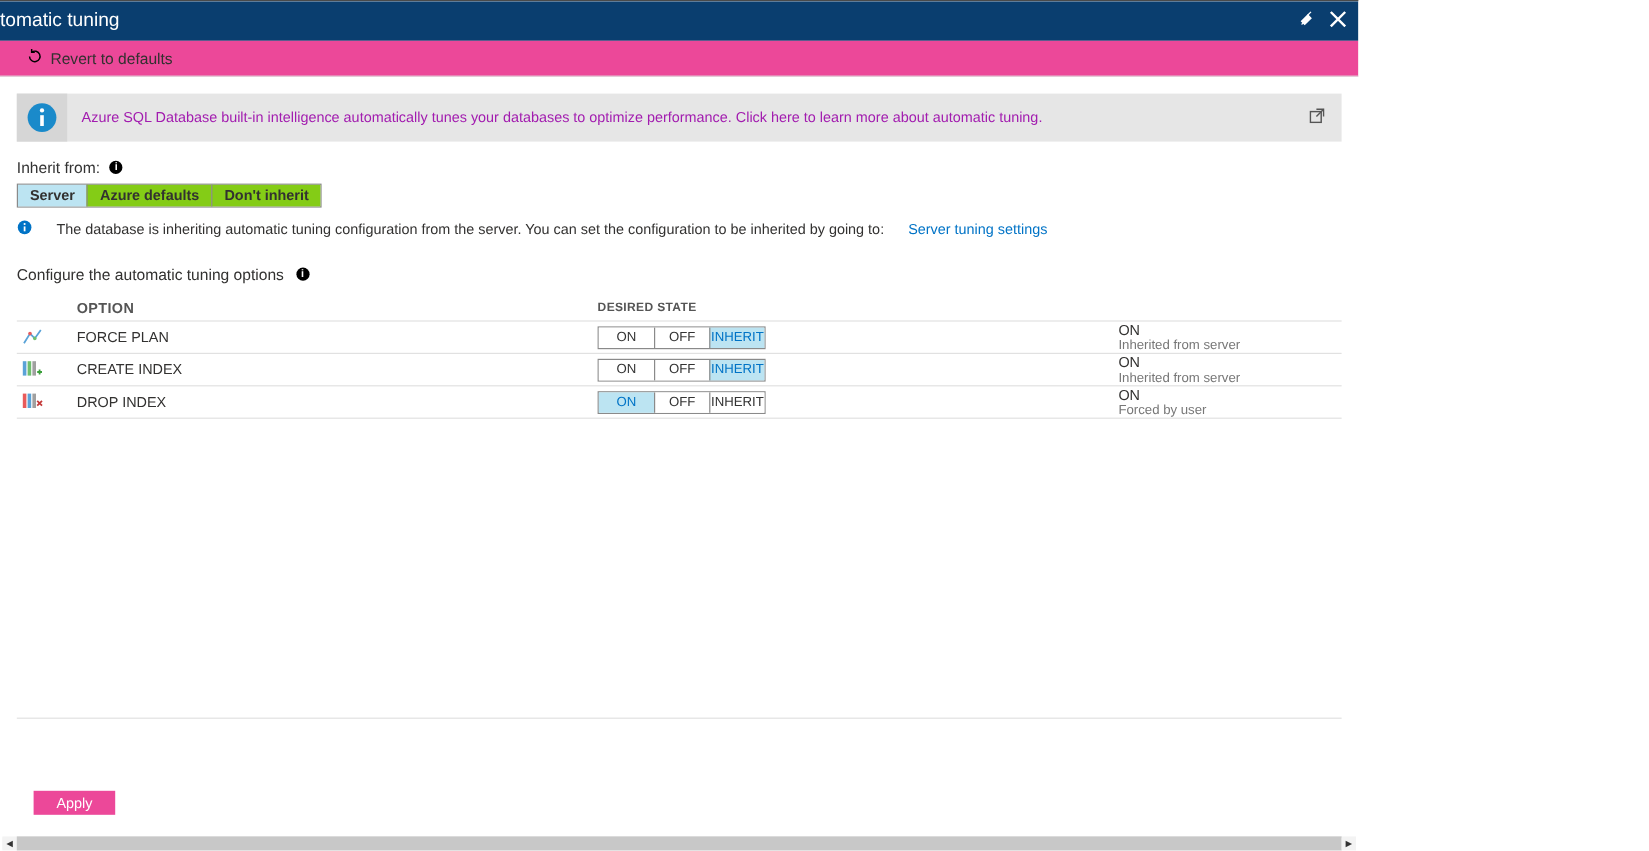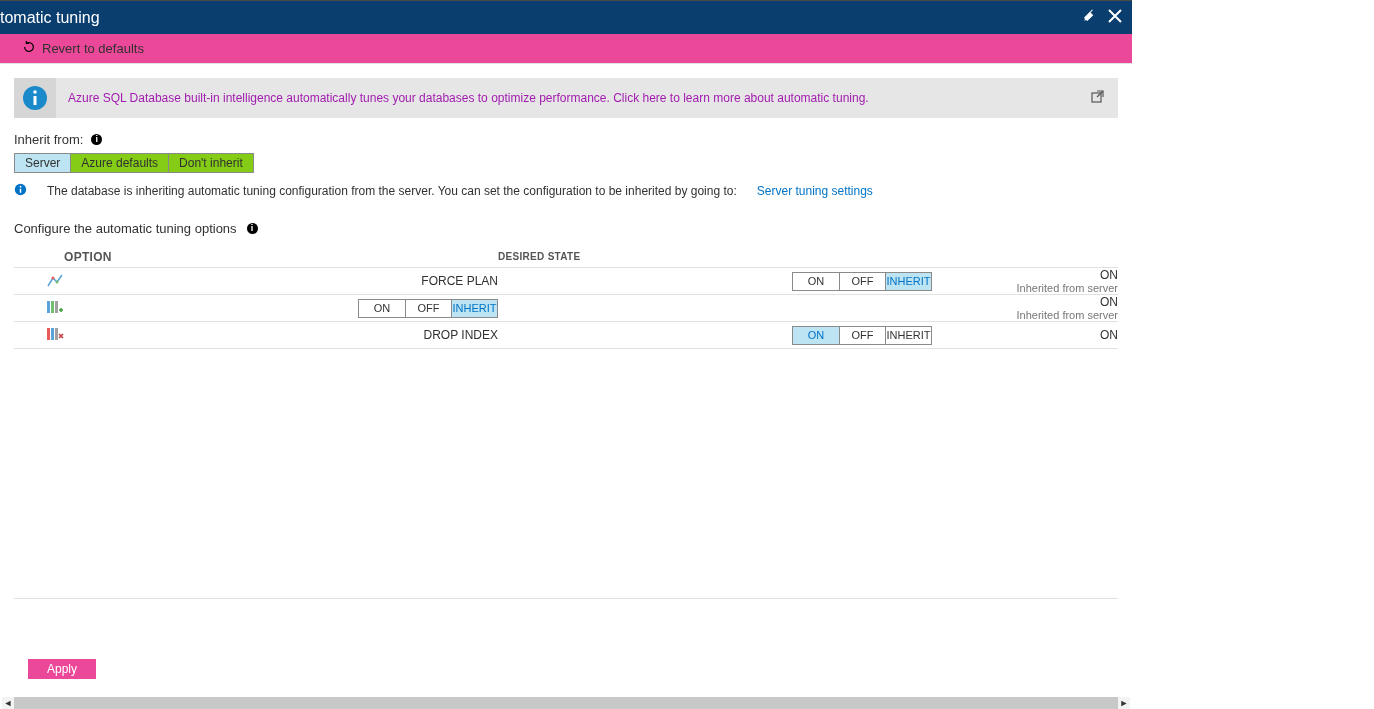--- a/index.html
+++ b/index.html
@@ -111,20 +111,21 @@
     font-weight: 700;
     line-height: 1;
   }
   .inherit-label { color: #333; }
 
   .inherit-toggle {
     display: inline-flex;
     border: 1px solid #8a8a8a;
     height: 20px;
     margin-bottom: 10px;
+    font-weight: bold;
   }
   .inherit-opt {
     padding: 1px 10px;
     font-size: 12px;
     cursor: pointer;
     background: #84cc16;
     display: flex;
     align-items: center;
   }
   .inherit-opt + .inherit-opt { border-left: 1px solid #8a8a8a; }
@@ -165,21 +166,20 @@
   }
   .opt-head {
     height: 22px;
     font-size: 10px;
     font-weight: 600;
     color: #555;
     letter-spacing: 0.3px;
   }
   .opt-row {
     height: 27px;
-    text-align: right;
   }
   .col-icon { width: 50px; padding-left: 4px; }
   .col-option { width: 434px; font-size: 12px; }
   .col-desired { width: 434px; }
   .col-current { flex: 1; font-size: 12px; }
 
   .tri-toggle {
     display: inline-flex;
     border: 1px solid #8a8a8a;
     height: 19px;
@@ -352,20 +352,21 @@
               <div class="cur-state-sub">Inherited from server</div>
             </div>
           </div>
           <div class="opt-row">
             <div class="col-icon"><span class="row-icon"><svg width="18" height="16" viewBox="0 0 18 16">
                   <rect x="1" y="2" width="3" height="12" fill="#5aa3d8"></rect>
                   <rect x="5" y="2" width="3" height="12" fill="#6fbf6f"></rect>
                   <rect x="9" y="2" width="3" height="12" fill="#a0a0a0"></rect>
                   <path d="M13 11 h4 M15 9 v4" stroke="#3a9f3a" stroke-width="1.5"></path>
                 </svg></span></div>
+            <div class="col-option">CREATE INDEX</div>
             <div class="col-desired"><div class="tri-toggle">
                 <div class="tri-opt">ON</div>
                 <div class="tri-opt">OFF</div>
                 <div class="tri-opt selected">INHERIT</div>
               </div></div>
             <div class="col-current">
               <div class="cur-state-on">ON</div>
               <div class="cur-state-sub">Inherited from server</div>
             </div>
           </div>
@@ -377,20 +378,21 @@
                   <path d="M13 8 l4 4 M17 8 l-4 4" stroke="#c43a3a" stroke-width="1.5"></path>
                 </svg></span></div>
             <div class="col-option">DROP INDEX</div>
             <div class="col-desired"><div class="tri-toggle">
                 <div class="tri-opt selected">ON</div>
                 <div class="tri-opt">OFF</div>
                 <div class="tri-opt">INHERIT</div>
               </div></div>
             <div class="col-current">
               <div class="cur-state-on">ON</div>
+              <div class="cur-state-sub">Forced by user</div>
             </div>
           </div>
         </div>
     </div>
 
   </div>
 
   <div class="footer-sep"></div>
   <button class="apply-btn">Apply</button>
 

